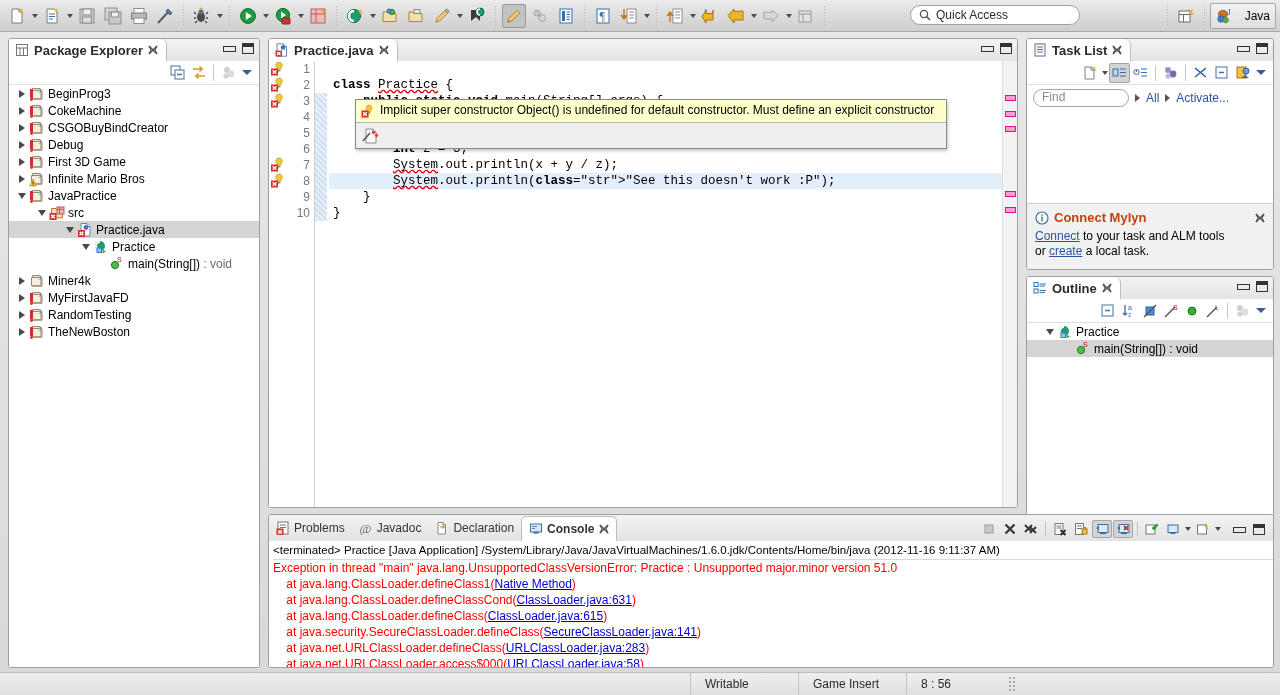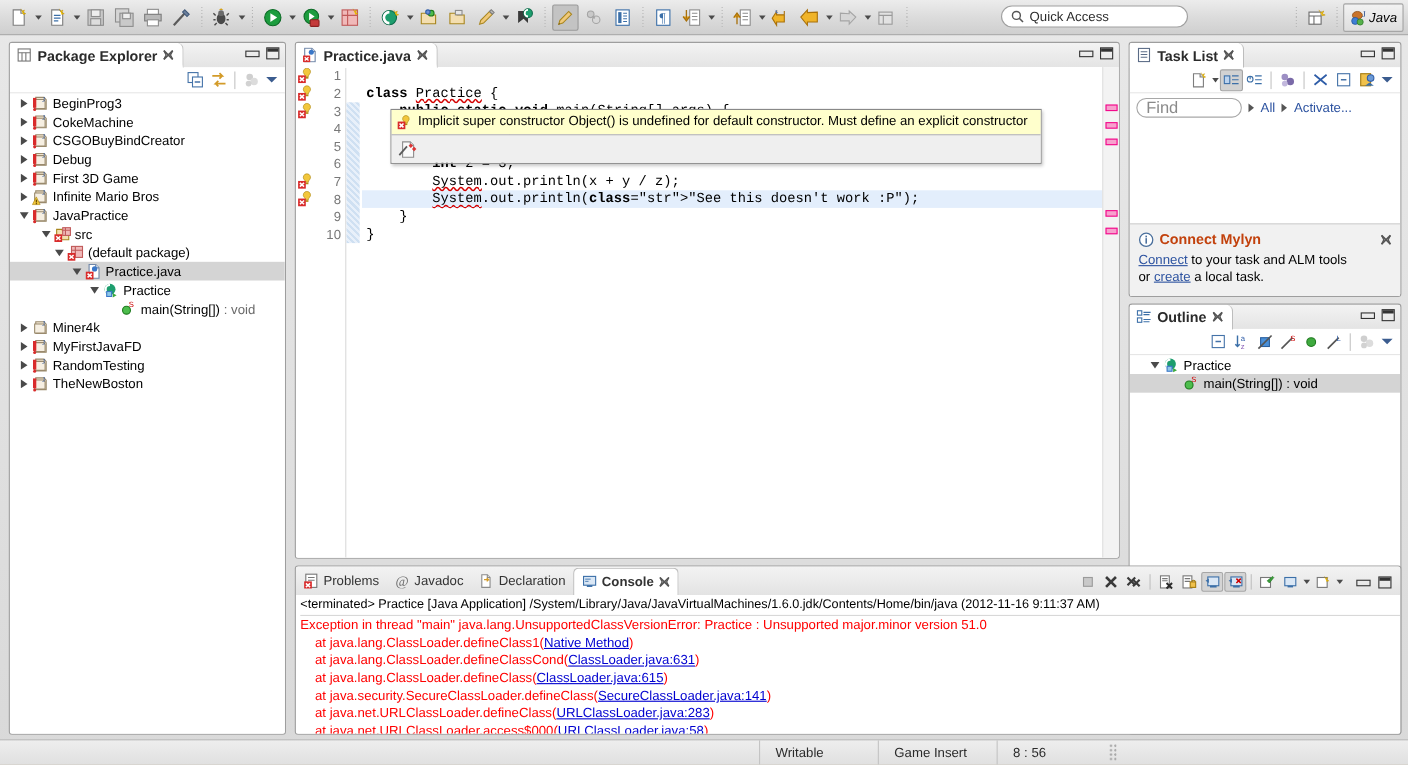--- a/index.html
+++ b/index.html
@@ -47,21 +47,21 @@
     font-size: 12px; color: #333;
   }
   #quick-access .qa-txt { margin-left: 5px; color: #2b2b2b; }
 
   .tb-right { position: absolute; right: 0; top: 0; height: 32px;
               display: flex; align-items: center; padding-right: 4px; }
   .persp-btn { height: 26px; display: flex; align-items: center; padding: 0 5px;
                border-radius: 2px; }
   .persp-btn.active { background: linear-gradient(#f2f2f2,#dedede);
                border: 1px solid #a6a6a6; }
-  .persp-btn .plabel { margin-left: 1px; font-size: 12px; font-style: italic; }
+  .persp-btn .plabel { margin-left: 12px; font-size: 12px; }
 
   
   .view {
     position: absolute;
     background: #fff;
     border: 1px solid #9e9e9e;
     border-radius: 3px;
     overflow: hidden;
   }
   .view-head {
@@ -161,21 +161,21 @@
     background: #efefef; border-top: 1px solid #b5b5b5;
     height: 26px; display: flex; align-items: center; padding-left: 6px;
   }
 
   
   #task-list { left: 1026px; top: 38px; width: 248px; height: 232px; }
   #task-list .view-body { height: 186px; }
   .tl-filter { display: flex; align-items: center; height: 26px; padding: 0 6px; gap: 6px; }
   .tl-find {
     width: 96px; height: 18px; border: 1px solid #a8a8a8; border-radius: 9px;
-    background: #fff; font-size: 15px; color: #8a8a8a; padding: 0 8px;
+    background: #fff; font-size: 12px; color: #8a8a8a; padding: 0 8px;
     display: flex; align-items: flex-start;
   }
   .tl-tri { border-left: 5px solid #555; border-top: 4px solid transparent;
      border-bottom: 4px solid transparent; }
   .tl-link { color: #2d53a0; font-size: 12px; }
   .mylyn-box {
     position: absolute; left: 0; right: 0; bottom: 0; height: 68px;
     background: #f1f1f1; border-top: 1px solid #cfcfcf; padding: 6px 8px;
   }
   .mylyn-title { font-weight: bold; font-size: 13px; color: #c2410c; }
@@ -602,33 +602,20 @@
             <svg width="16" height="16" viewBox="0 0 16 16">
               <path d="M2.5 3.5 h4.5 l1.2 1.4 h5.3 v8 h-11 Z" fill="#f3deb0" stroke="#a8861f"></path>
               <rect x="8" y="2" width="7" height="7" fill="#f0b9b9" stroke="#c05a5a"></rect>
               <line x1="8" y1="4.3" x2="15" y2="4.3" stroke="#c05a5a"></line>
               <line x1="10.5" y1="2" x2="10.5" y2="9" stroke="#c05a5a"></line>
               <rect x="0.5" y="8" width="7" height="7" fill="#d92b2b"></rect>
               <path d="M2.1 9.8 L5.9 13.2 M5.9 9.8 L2.1 13.2" stroke="#fff" stroke-width="1.4"></path>
             </svg>
           </span>
           <span class="tree-label">src</span>
-        </div>
-        <div class="tree-row" style="padding-left: 38px;">
-          <span class="tw expanded"></span>
-          <span class="tree-icon">
-            <svg width="16" height="16" viewBox="0 0 16 16">
-              <rect x="4" y="2" width="10" height="10" fill="#f0b9b9" stroke="#c05a5a"></rect>
-              <line x1="4" y1="5.5" x2="14" y2="5.5" stroke="#c05a5a"></line>
-              <line x1="7.5" y1="2" x2="7.5" y2="12" stroke="#c05a5a"></line>
-              <rect x="0.5" y="8" width="7" height="7" fill="#d92b2b"></rect>
-              <path d="M2.1 9.8 L5.9 13.2 M5.9 9.8 L2.1 13.2" stroke="#fff" stroke-width="1.4"></path>
-            </svg>
-          </span>
-          <span class="tree-label">(default package)</span>
         </div>
         <div class="tree-row sel" style="padding-left: 54px;">
           <span class="tw expanded"></span>
           <span class="tree-icon">
             <svg width="16" height="16" viewBox="0 0 16 16">
               <path d="M4 1.5 h6 l3 3 v9.5 H4 Z" fill="#fff" stroke="#6f86a8"></path>
               <path d="M10 1.5 v3 h3" fill="#dbe5f0" stroke="#6f86a8"></path>
               <circle cx="9" cy="5.5" r="2.4" fill="#3a77c8"></circle>
               <rect x="1" y="8" width="7" height="7" fill="#d92b2b"></rect>
               <path d="M2.6 9.8 L6.4 13.2 M6.4 9.8 L2.6 13.2" stroke="#fff" stroke-width="1.4"></path>

